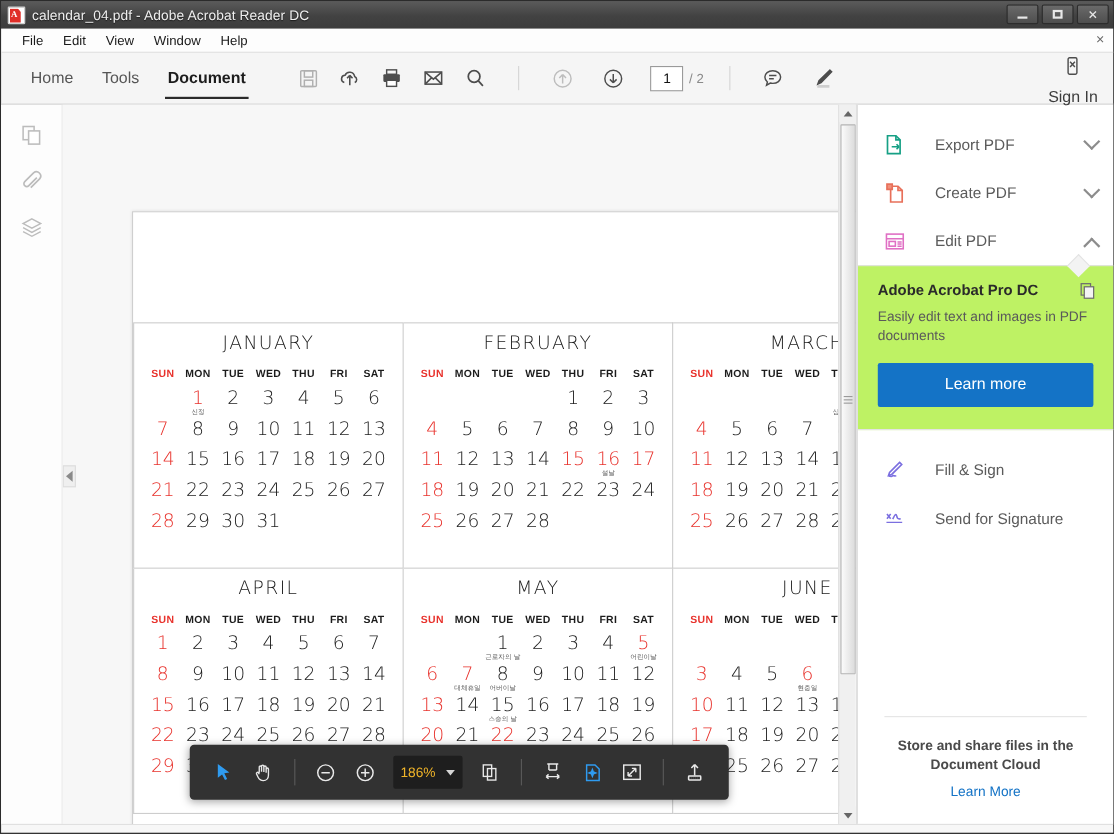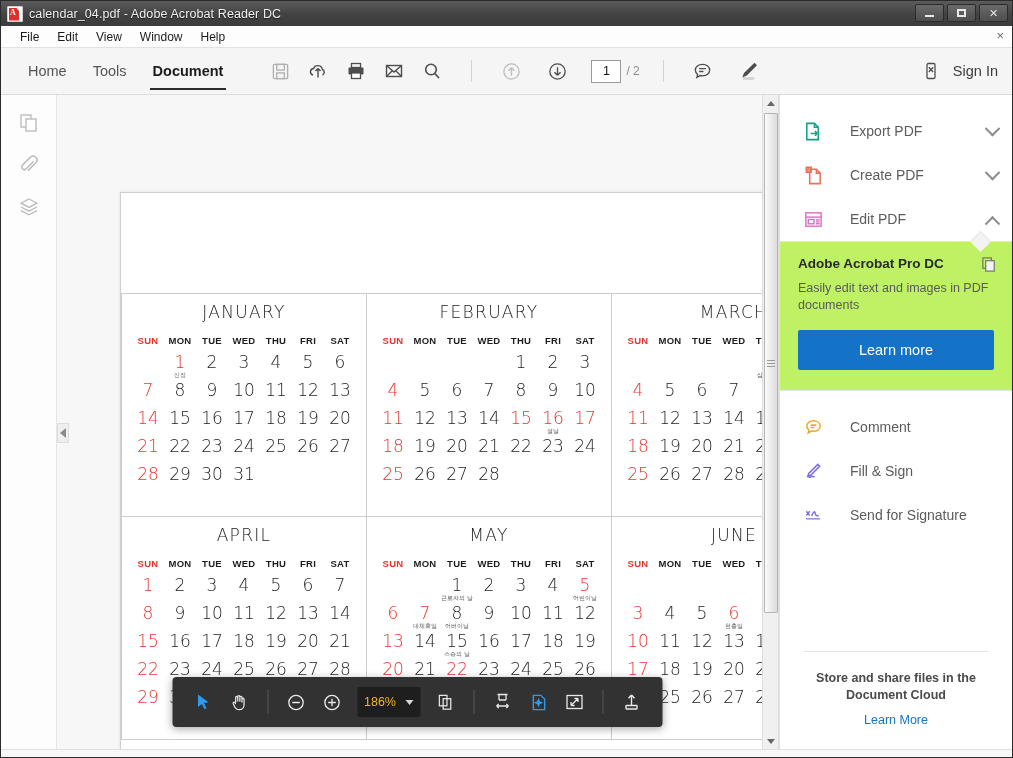--- a/index.html
+++ b/index.html
@@ -106,21 +106,21 @@
   .pagebox {
     display: flex; align-items: center; gap: 5px; margin-left: 4px;
   }
   .page-input {
     width: 30px; height: 23px; border: 1px solid #9a9a9a; background: #fff;
     font-size: 12.5px; text-align: center; color: #111;
     font-family: "Liberation Sans", sans-serif;
   }
   .page-total { font-size: 12px; color: #8a8a8a; }
   .tb-right {
-    position: absolute; right: 14px; display: flex; align-items: center; gap: 6px;
+    position: absolute; right: 14px; display: flex; align-items: center; gap: 6px; flex-direction: column;
   }
   .signin-txt { font-size: 14.5px; color: #3c3c3c; }
 
   
   .bodyrow { flex: 1; display: flex; min-height: 0; background: #fff; }
 
   
   .leftrail {
     width: 56px; flex: 0 0 56px; background: #fdfdfd;
     border-right: 1px solid #e6e6e6;
@@ -1225,29 +1225,20 @@
               <rect x="5" y="5" width="9" height="11" fill="#f3f3f3"></rect>
           </svg>
         </span>
         <div class="promo-title">Adobe Acrobat Pro DC</div>
         <div class="promo-desc">Easily edit text and images in PDF documents</div>
         <button class="learn-btn">Learn more</button>
       </div>
 
       <div class="rp-gap"></div>
 
-      <div class="rp-tool">
-        <span class="rp-ico">
-          <svg width="21" height="21" viewBox="0 0 22 22" fill="none" stroke="#f0a830" stroke-width="1.6">
-            <path d="M11 4c4.1 0 7 2.4 7 5.5S15.1 15 11 15a9 9 0 0 1-2.1-.3l-3.4 1.9.8-2.8A5.4 5.4 0 0 1 4 9.5C4 6.4 6.9 4 11 4z"></path>
-            <path d="M8 8.5h6M8 11h4"></path>
-          </svg>
-        </span>
-        <span class="rp-label">Comment</span>
-      </div>
 
       <div class="rp-tool">
         <span class="rp-ico">
           <svg width="21" height="21" viewBox="0 0 22 22" fill="none" stroke="#7b6fe0" stroke-width="1.6">
             <path d="M15.5 3.5 17.5 5.5 8 15l-3 1 1-3z"></path>
               <path d="M5 17c1.2-1.5 2.4 1 3.6-.5 1.2-1.5 2.4 1 3.6-.5"></path>
           </svg>
         </span>
         <span class="rp-label">Fill &amp; Sign</span>
       </div>

